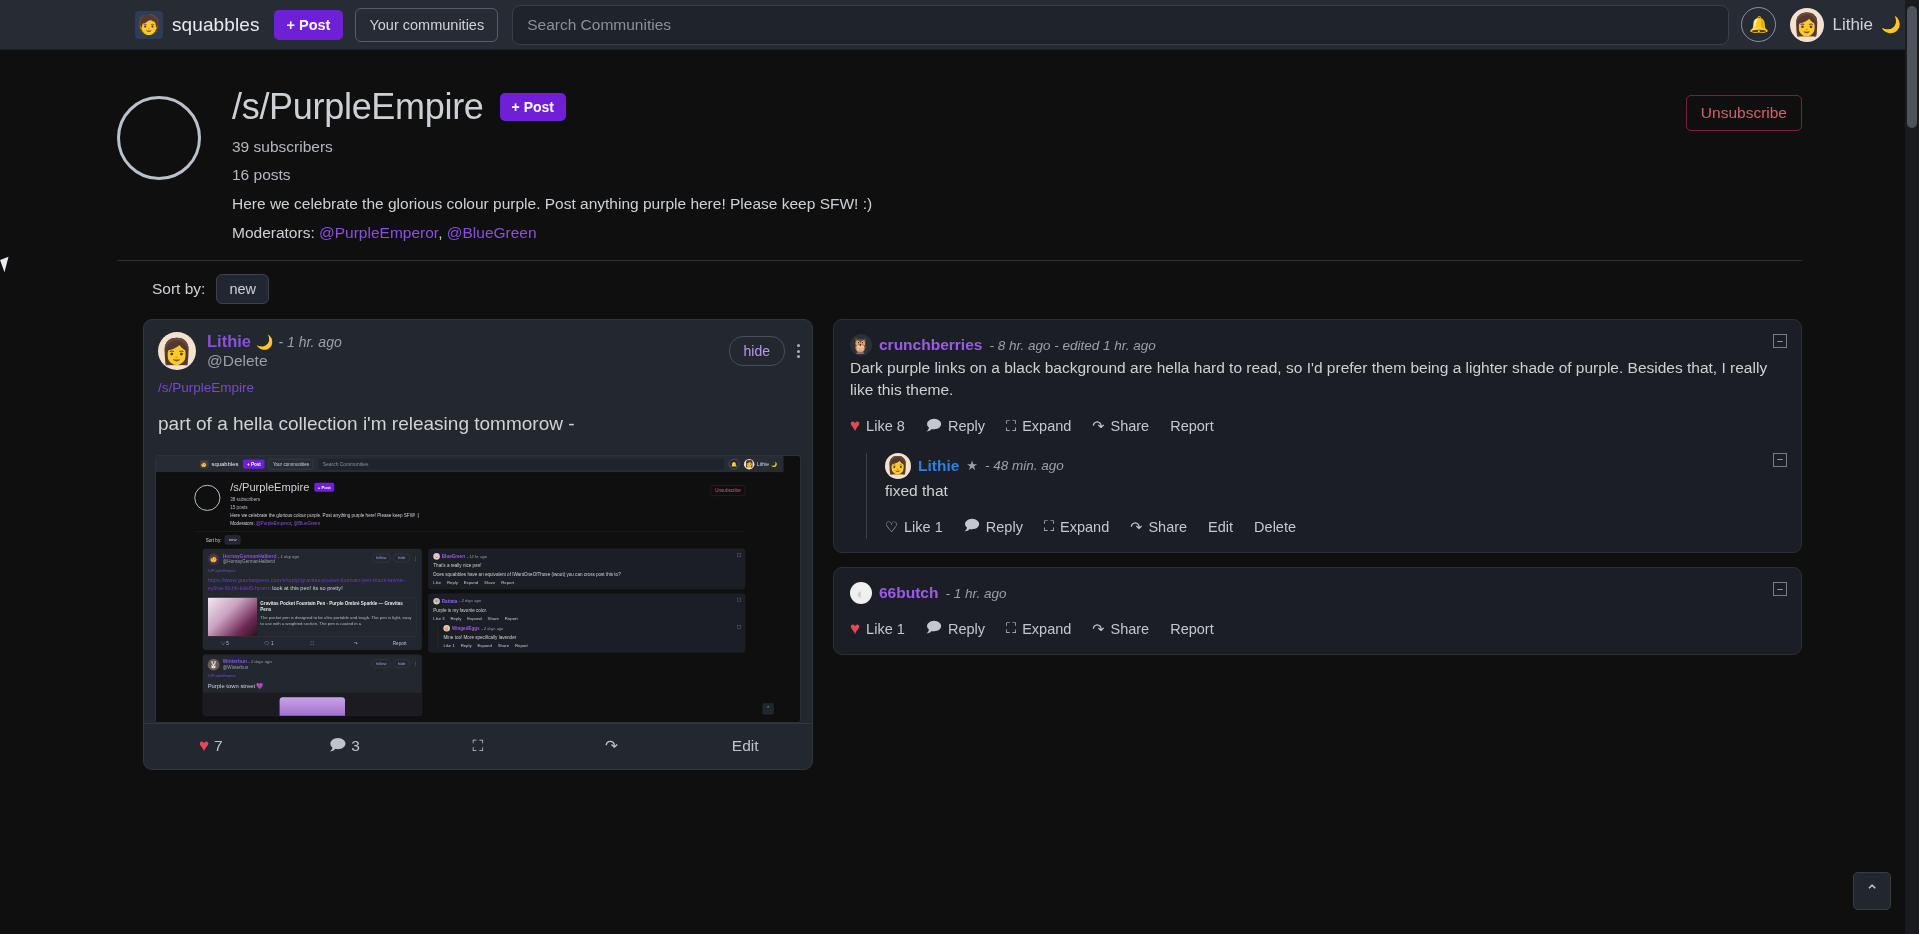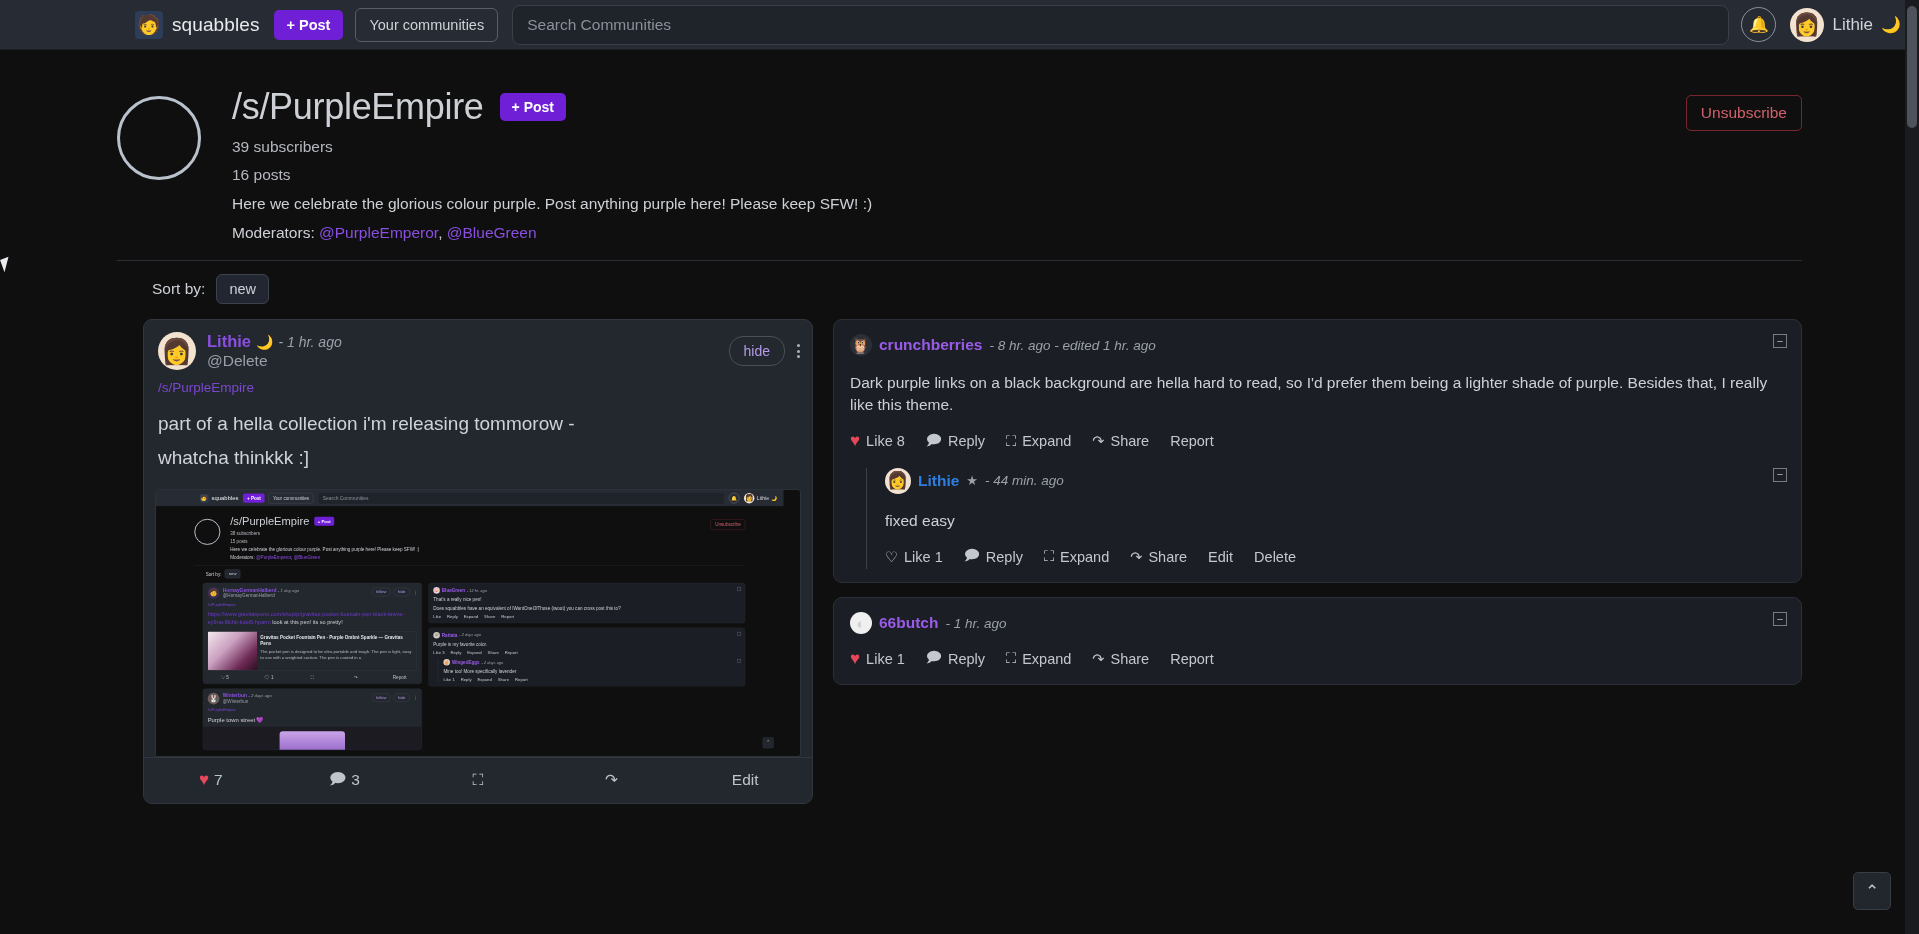--- a/index.html
+++ b/index.html
@@ -264,21 +264,21 @@
   .c-avatar {
     width: 22px; height: 22px; border-radius: 50%;
     overflow: hidden; flex: none;
     display: flex; align-items: center; justify-content: center;
     font-size: 15px; line-height: 1; background: #2b3038;
   }
   .c-name { font-weight: bold; font-size: 15.5px; color: #9a5ce8; }
   .c-name.blue { color: #2f7fe0; }
   .c-meta { font-size: 13.5px; color: #9aa0a9; font-style: italic; }
   .c-star { font-size: 13px; color: #9aa0a9; }
-  .c-text { font-size: 15.5px; color: #cdd1d6; line-height: 1.45; margin-top: 16px; }
+  .c-text { font-size: 15.5px; color: #cdd1d6; line-height: 1.45; margin-top: 1px; }
   .c-actions { display: flex; align-items: center; gap: 21px; margin-top: 12px; }
   .c-act { display: flex; align-items: center; gap: 6px; font-size: 14.5px; color: #c3c8ce; cursor: pointer; }
   .collapse-box {
     position: absolute; right: 14px; top: 14px;
     width: 14px; height: 14px;
     border: 1px solid #767c86;
     color: #b4b9c0;
     display: flex; align-items: center; justify-content: center;
     font-size: 11px; line-height: 1; cursor: pointer;
   }
@@ -390,21 +390,20 @@
                 <span></span>
                 <span></span>
               </div>
           </div>
         </div>
 
         <div class="post-body">
           <div class="post-community-link">/s/PurpleEmpire</div>
           <div class="post-title">
             <div>part of a hella collection i'm releasing tommorow -</div>
-            <div>whatcha thinkkk :]</div>
           </div>
         </div>
 
         <div class="post-image">
           <div class="shot">
             <div style="background:#272b33;height:50px;display:flex;align-items:center;border-bottom:1px solid #1c1f25;">
               <div style="display:flex;align-items:center;gap:9px;margin-left:135px;">
                 <div style="width:26px;height:26px;border-radius:4px;background:#2d3d57;font-size:18px;text-align:center;line-height:26px;">🧑</div>
                 <span style="font-size:18px;color:#e8eaed;">squabbles</span>
               </div>
@@ -610,23 +609,23 @@
           </div>
           <div class="c-act">Report</div>
         </div>
         <div class="collapse-box">−</div>
 
         <div class="reply-nest">
           <div class="c-head">
             <div class="c-avatar" style="width:26px;height:26px;font-size:17px;background:#f2e2cf;">👩</div>
             <span class="c-name blue">Lithie</span>
             <span class="c-star">★</span>
-            <span class="c-meta">- 44 min. ago</span>
-          </div>
-          <div class="c-text">fixed easy</div>
+            <span class="c-meta">- 48 min. ago</span>
+          </div>
+          <div class="c-text">fixed that</div>
           <div class="c-actions">
             <div class="c-act">
               <span>♡</span>
               <span>Like 1</span>
             </div>
             <div class="c-act">
               <span>🗩</span>
               <span>Reply</span>
             </div>
             <div class="c-act">

